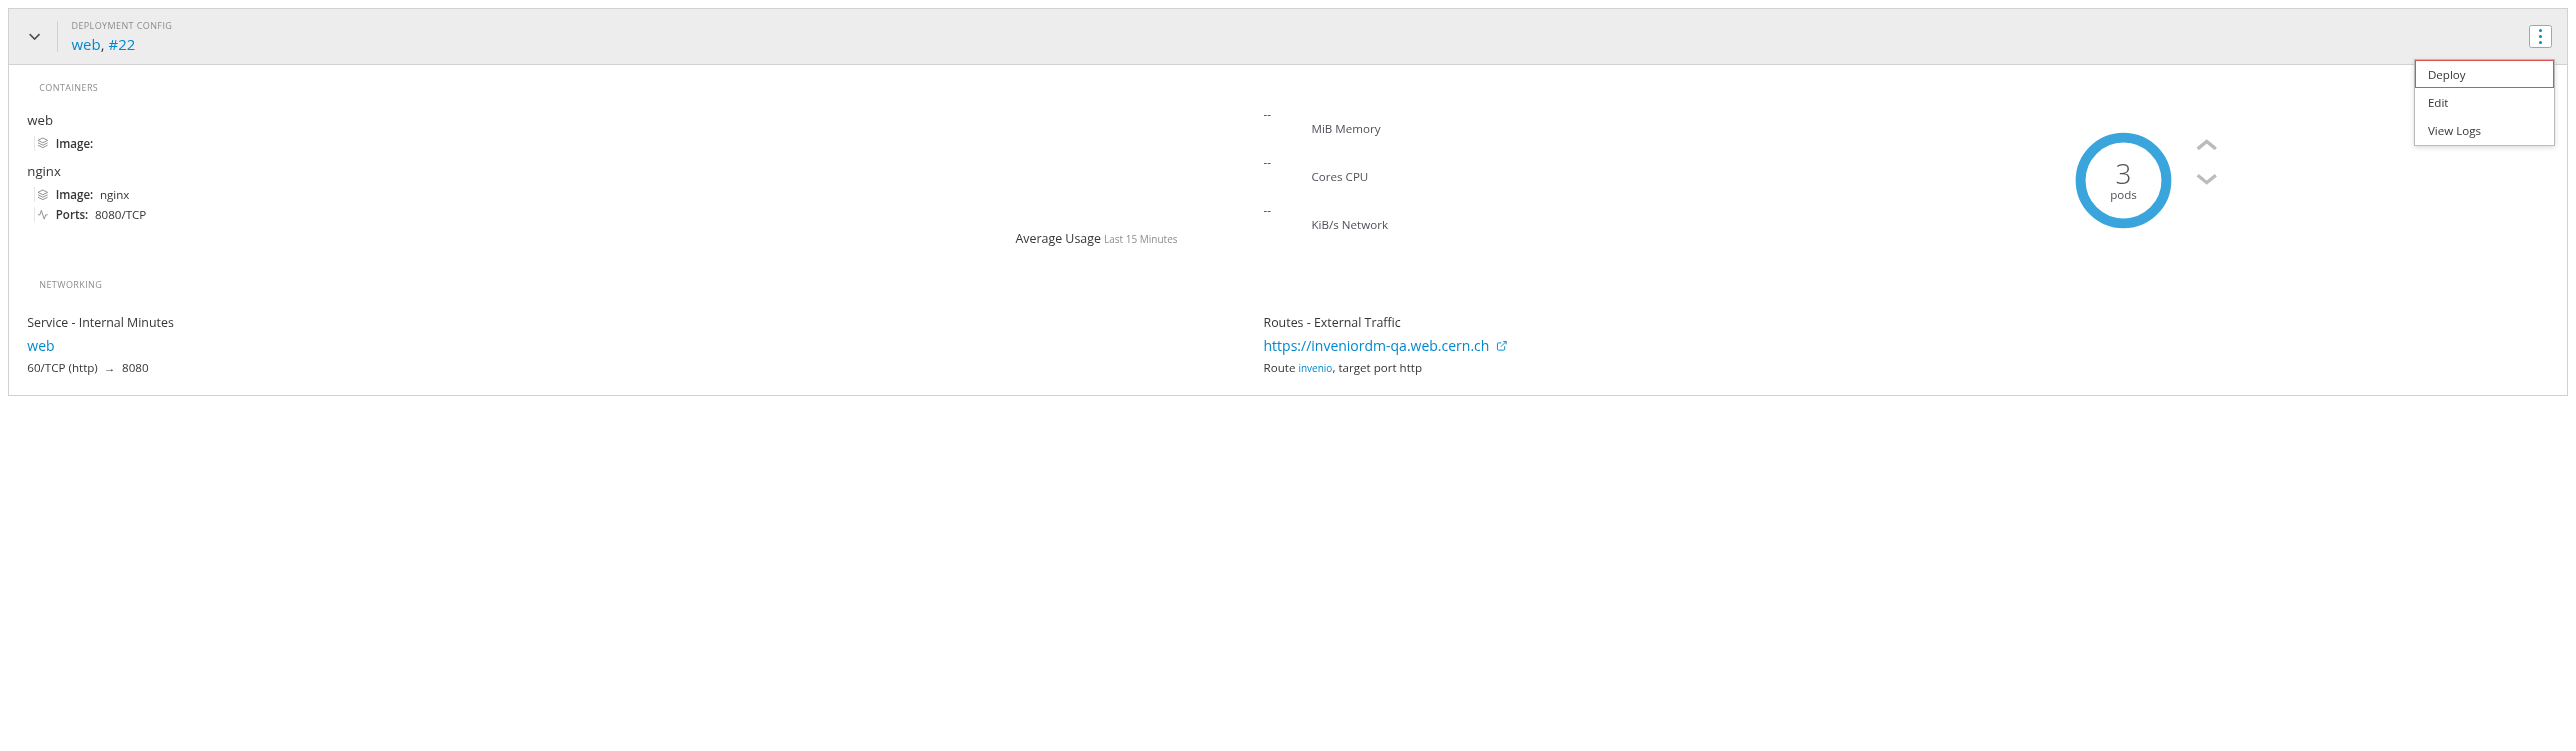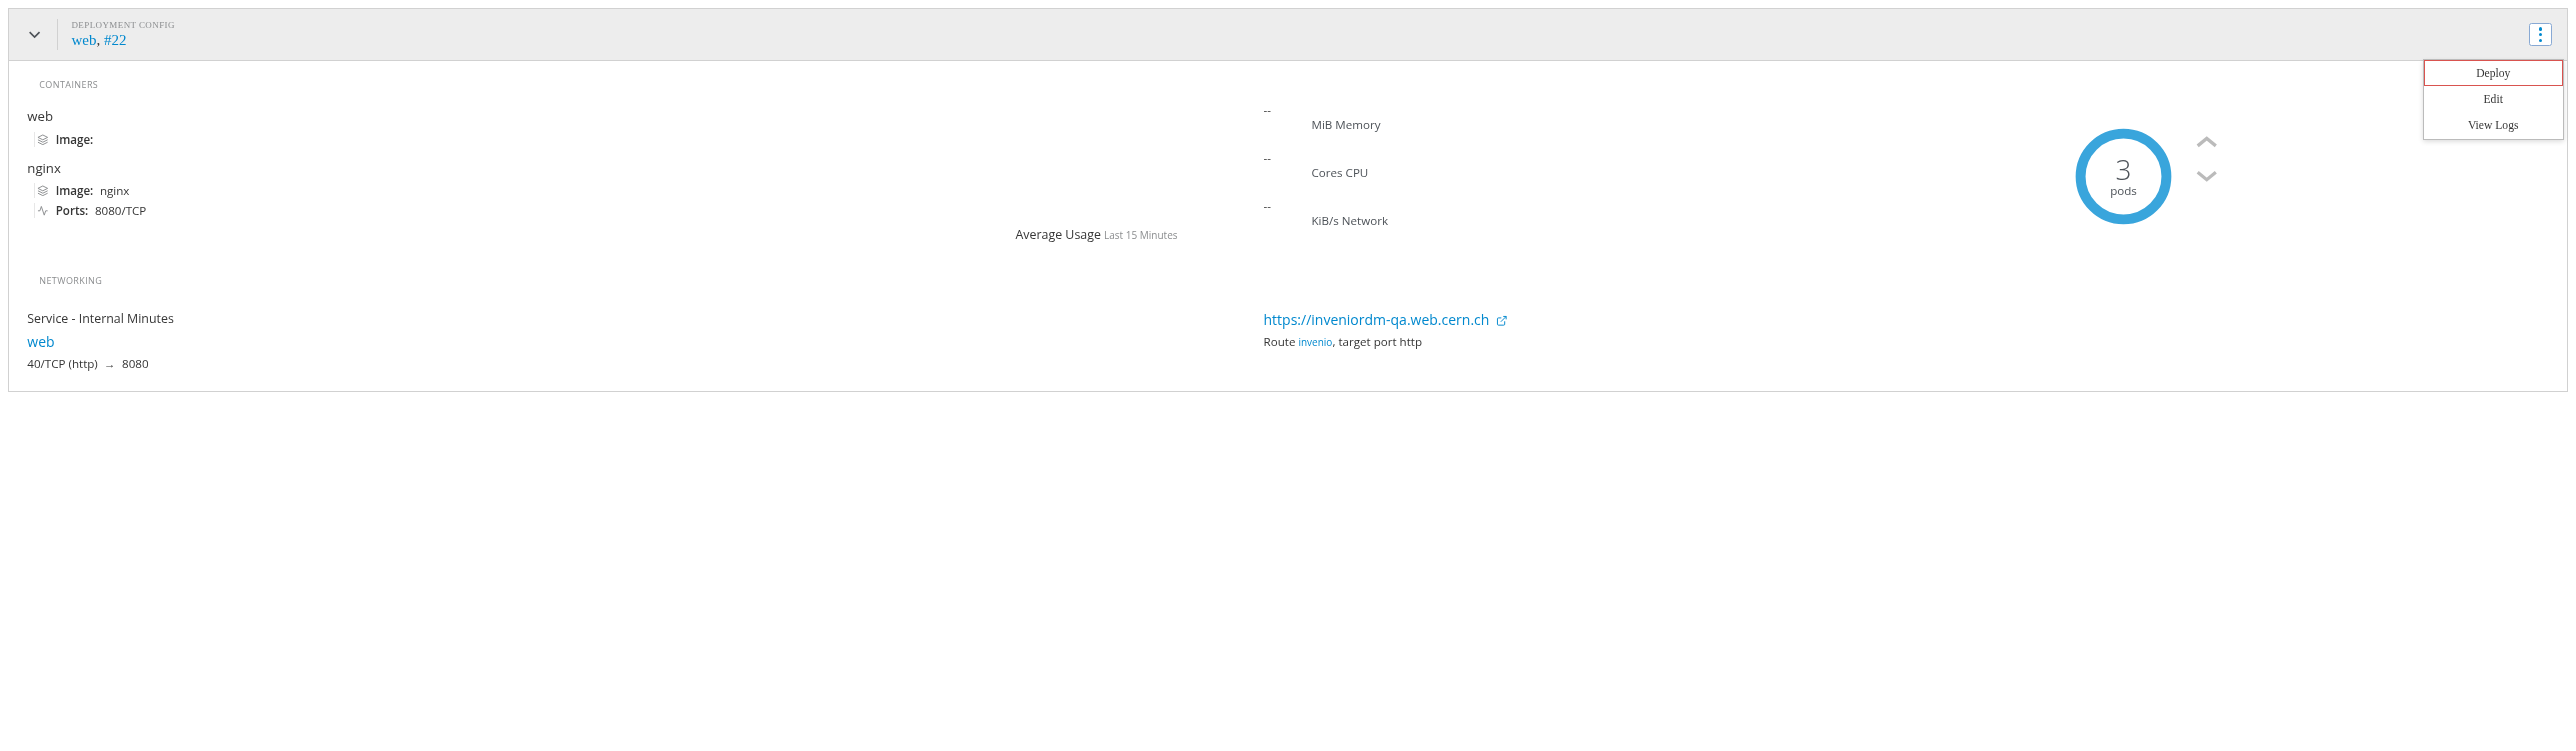--- a/index.html
+++ b/index.html
@@ -15,21 +15,20 @@
       background: #fff;
       width: 100%;
     }
     .panel-header {
       background: #ededed;
       border-bottom: 0.8px solid #d1d1d1;
       padding: 10px 15px;
       display: flex;
       align-items: center;
       position: relative;
-      font-family: Liberation Serif, serif;
     }
     .chevron {
       width: 20px;
       height: 20px;
       display: flex;
       align-items: center;
       justify-content: center;
       cursor: pointer;
       margin-right: 13.2px;
       color: #4d5258;
@@ -65,28 +64,27 @@
       border: 1.7px solid #88a9d4;
       border-radius: 2.5px;
       background: #fff;
       cursor: pointer;
     }
     .kebab-btn span {
       width: 3.3px; height: 3.3px; background: #0088ce; border-radius: 50%;
     }
     .dropdown-menu {
       position: absolute;
-      right: 3px;
+      right: 12px;
       top: 50px;
       background: #fff;
       border: 0.8px solid #bbb;
       box-shadow: 0 1.7px 5px rgba(0,0,0,0.15);
       min-width: 141px;
       z-index: 10;
-      text-align: center;
     }
     .dropdown-item {
       padding: 6.6px 13.2px;
       font-size: 11.6px;
       color: #363636;
       cursor: pointer;
     }
     .dropdown-item.highlighted {
       outline: 1.7px solid #d9534f;
       outline-offset: -1.7px;
@@ -326,26 +324,27 @@
 
     </div>
 
     <div class="section-label" style="margin-top:28px;">NETWORKING</div>
 
     <div class="net-row">
       <div class="net-col">
         <div class="net-title">Service - Internal Minutes</div>
         <a href="#" class="link">web</a>
         <div class="port-route">
-          <span>40/TCP (http)</span>
+          <span>60/TCP (http)</span>
           <span class="arrow-right">→</span>
           <span>8080</span>
         </div>
       </div>
       <div class="net-col">
+        <div class="net-title">Routes - External Traffic</div>
         <a href="#" class="link">
           <span>https://inveniordm-qa.web.cern.ch</span>
           <span class="ext-icon">
             <svg width="11.6" height="11.6" viewBox="0 0 24 24" fill="none" stroke="#0088ce" stroke-width="2">
                 <path d="M18 13v6a2 2 0 0 1-2 2H5a2 2 0 0 1-2-2V8a2 2 0 0 1 2-2h6"></path>
                 <polyline points="15 3 21 3 21 9"></polyline>
                 <line x1="10" y1="14" x2="21" y2="3"></line>
               </svg>
           </span>
         </a>

